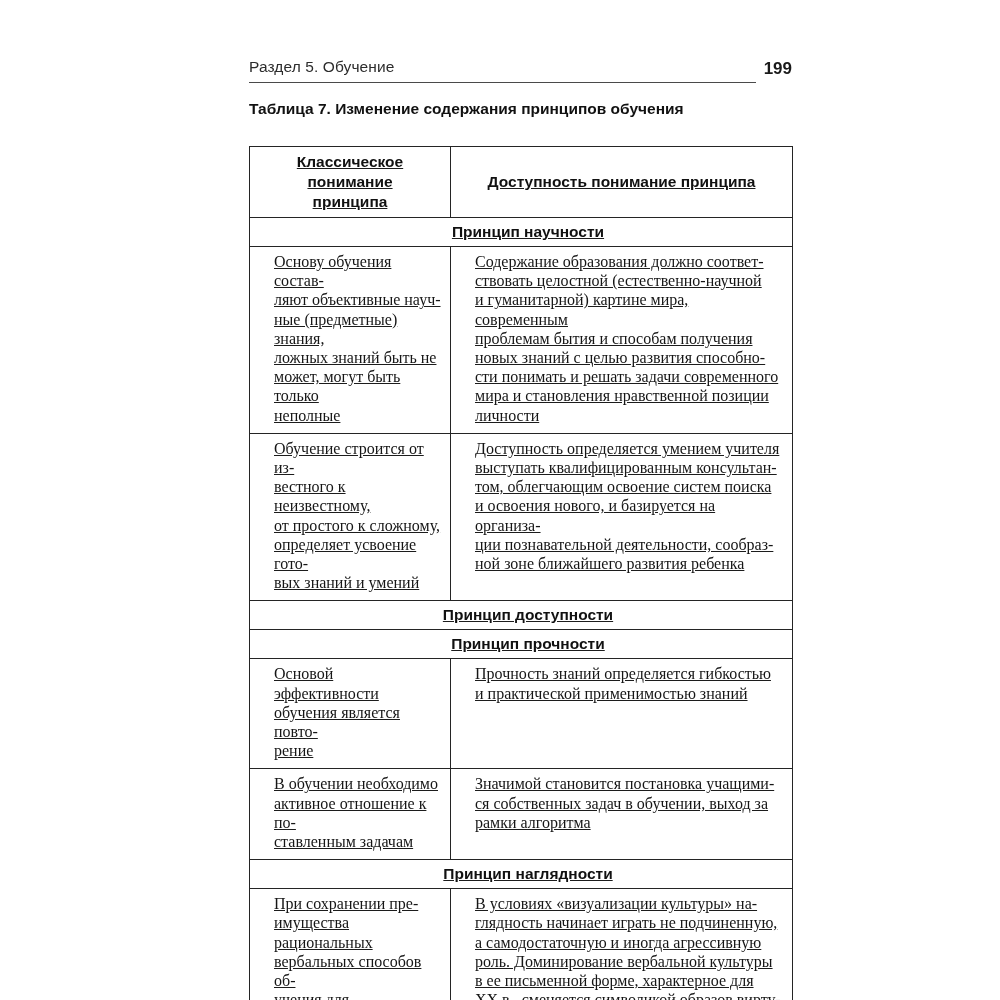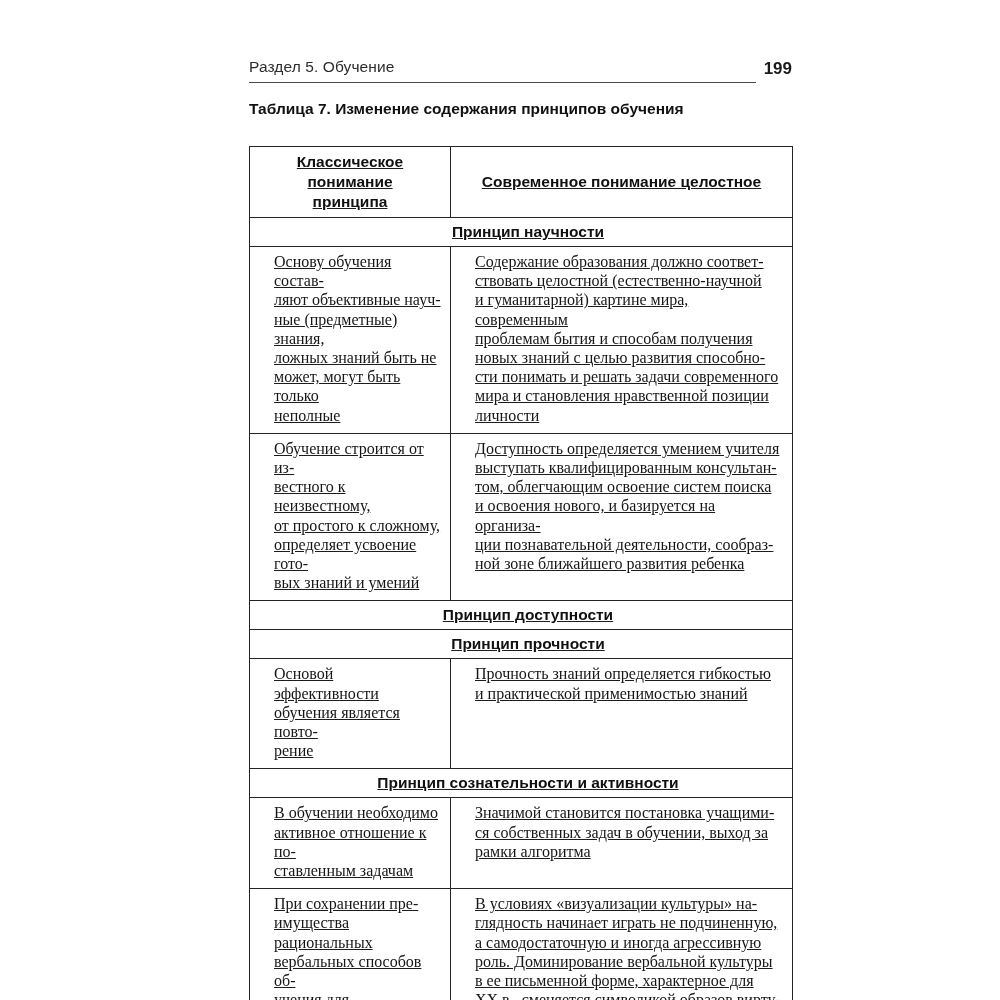--- a/index.html
+++ b/index.html
@@ -110,21 +110,21 @@
     <table class="principles">
       <colgroup>
         <col style="width:201px">
         <col style="width:342px">
       </colgroup>
 
       <tbody>
           <tr>
         <th class="col-head">Классическое понимание
 принципа</th>
-        <th class="col-head">Современное понимание целостное</th>
+        <th class="col-head">Доступность понимание принципа</th>
       </tr>
 
       <tr>
         <td class="section-head" colspan="2">Принцип научности</td>
       </tr>
       <tr>
         <td class="body-cell">Основу обучения состав-
 ляют объективные науч-
 ные (предметные) знания,
 ложных знаний быть не
@@ -162,31 +162,31 @@
       </tr>
       <tr>
         <td class="body-cell">Основой эффективности
 обучения является повто-
 рение</td>
         <td class="body-cell">Прочность знаний определяется гибкостью
 и практической применимостью знаний</td>
       </tr>
 
       <tr>
-        <td class="section-head" colspan="2">Принцип сознательности и активности</td>
-      </tr>
-      <tr>
         <td class="body-cell">В обучении необходимо
 активное отношение к по-
 ставленным задачам</td>
         <td class="body-cell">Значимой становится постановка учащими-
 ся собственных задач в обучении, выход за
 рамки алгоритма</td>
       </tr>
 
+      <tr>
+        <td class="section-head" colspan="2">Принцип наглядности</td>
+      </tr>
       <tr>
         <td class="body-cell">При сохранении пре-
 имущества рациональных
 вербальных способов об-
 учения для подкрепления
 восприятия используются
 невербальные формы</td>
         <td class="body-cell">В условиях «визуализации культуры» на-
 глядность начинает играть не подчиненную,
 а самодостаточную и иногда агрессивную

